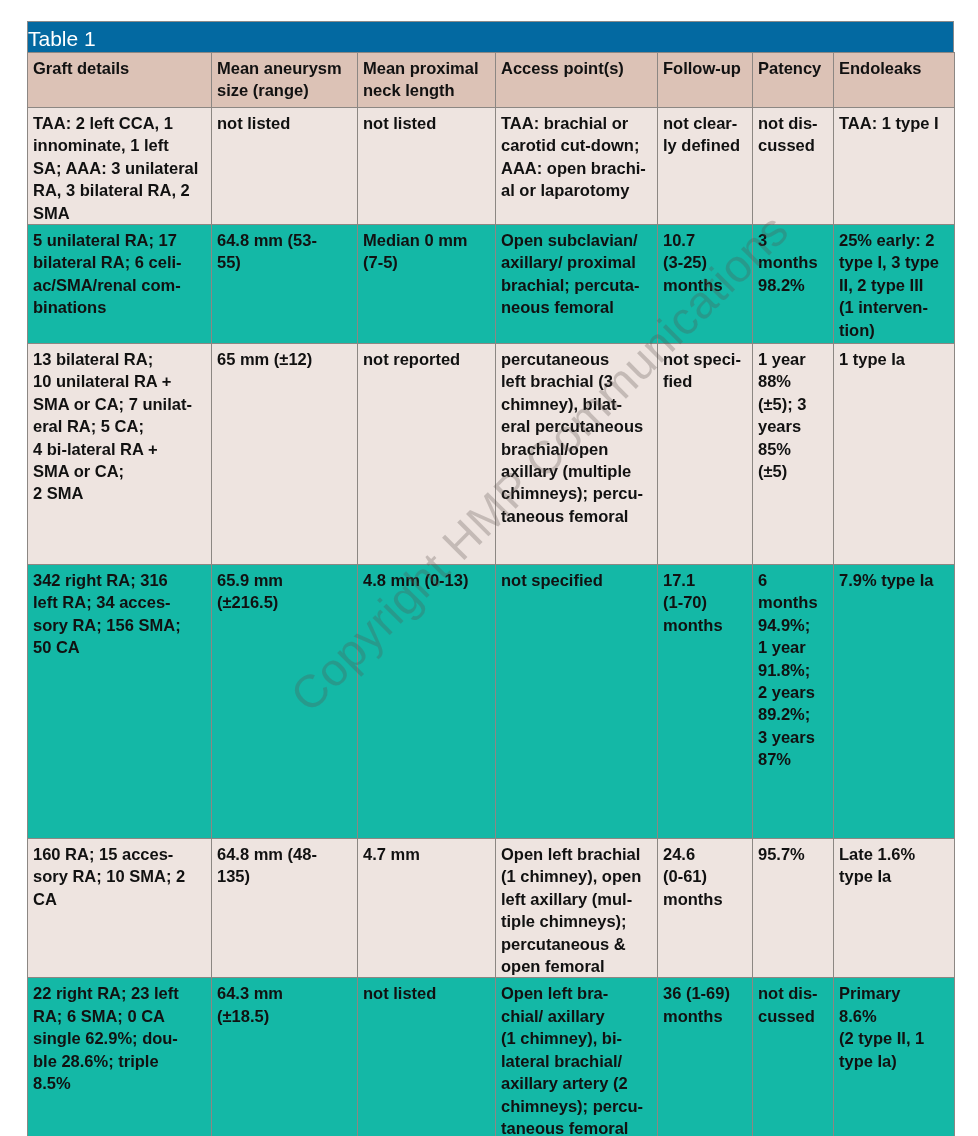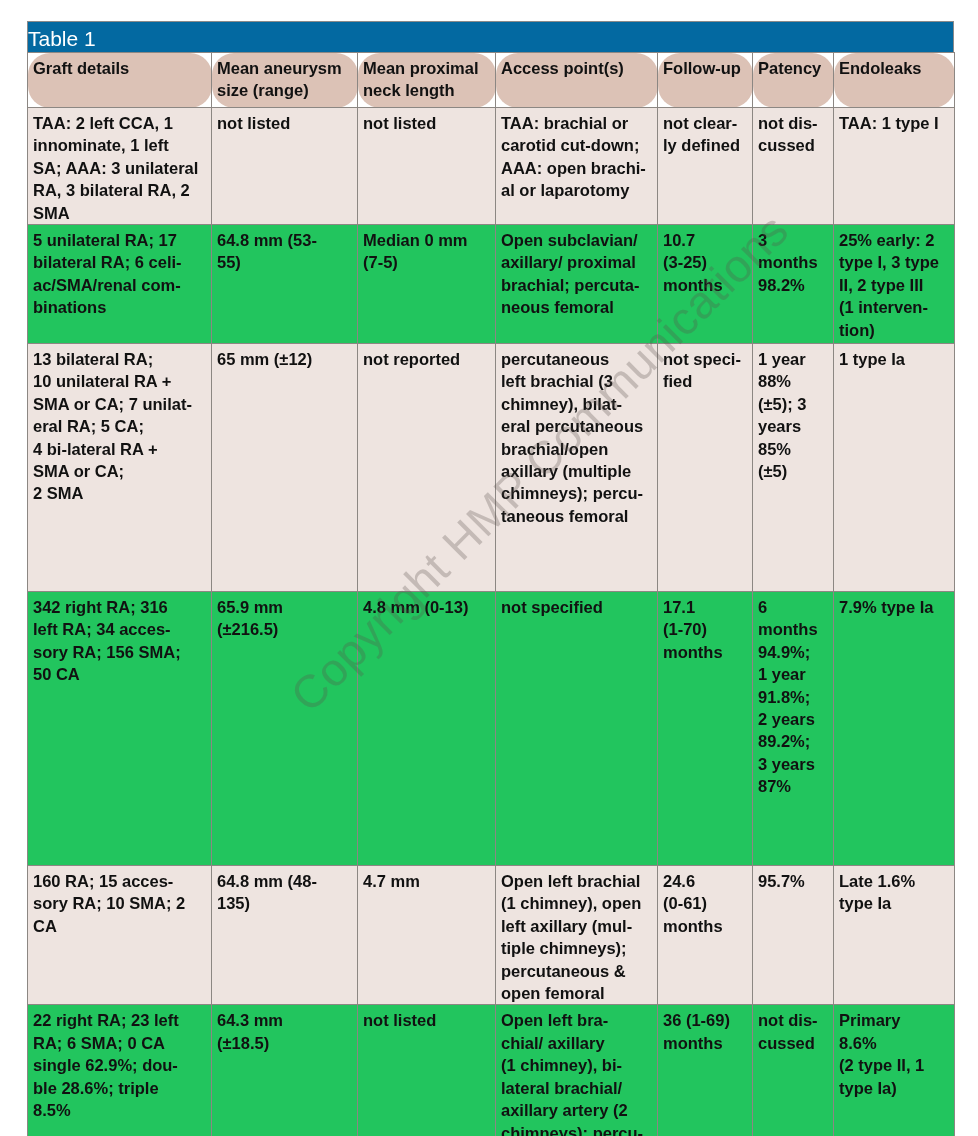--- a/index.html
+++ b/index.html
@@ -8,23 +8,23 @@
   .table-wrap { position: absolute; left: 27px; top: 21px; width: 927px; }
   .title-bar { height: 31px; background: #0369a1; color: #ffffff;
                font-weight: normal; font-size: 21px; line-height: 33px;
                padding-left: 0; box-sizing: border-box;
                border: 1px solid #8a8a8a; border-bottom: none; }
   table { border-collapse: collapse; width: 927px; table-layout: fixed; }
   td, th { border: 1.5px solid #8c8783; vertical-align: top; text-align: left;
            font-size: 16.5px; font-weight: bold; color: #111111;
            line-height: 22.4px; padding: 4px 5px 0 5px; box-sizing: border-box;
            word-wrap: break-word; }
-  th { background: #dcc2b6; border-radius: 22px; }
+  th { background: #dcc2b6; }
   tr.light td { background: #eee4e0; }
-  tr.dark td { background: #22c55e; }
+  tr.dark td { background: #14b8a6; }
   .cell-text { white-space: pre-line; display: block; }
   .watermark { position: absolute; left: 205px; top: 450px; width: 640px;
                transform: rotate(-45deg); transform-origin: center center;
                color: rgba(90,80,75,0.28); font-size: 46px; font-weight: normal;
                white-space: nowrap; pointer-events: none; letter-spacing: 0.5px;
                text-align: center; }
 </style>
 </head>
 <body>
 
@@ -132,21 +132,21 @@
 98.2%</span>
           </td>
         <td>
             <span class="cell-text">25% early: 2
 type I, 3 type
 II, 2 type III
 (1 interven-
 tion)</span>
           </td>
       </tr>
-      <tr class="light" style="height:248px">
+      <tr class="light" style="height:221px">
         <td>
             <span class="cell-text">13 bilateral RA;
 10 unilateral RA +
 SMA or CA; 7 unilat-
 eral RA; 5 CA;
 4 bi-lateral RA +
 SMA or CA;
 2 SMA</span>
           </td>
         <td>

